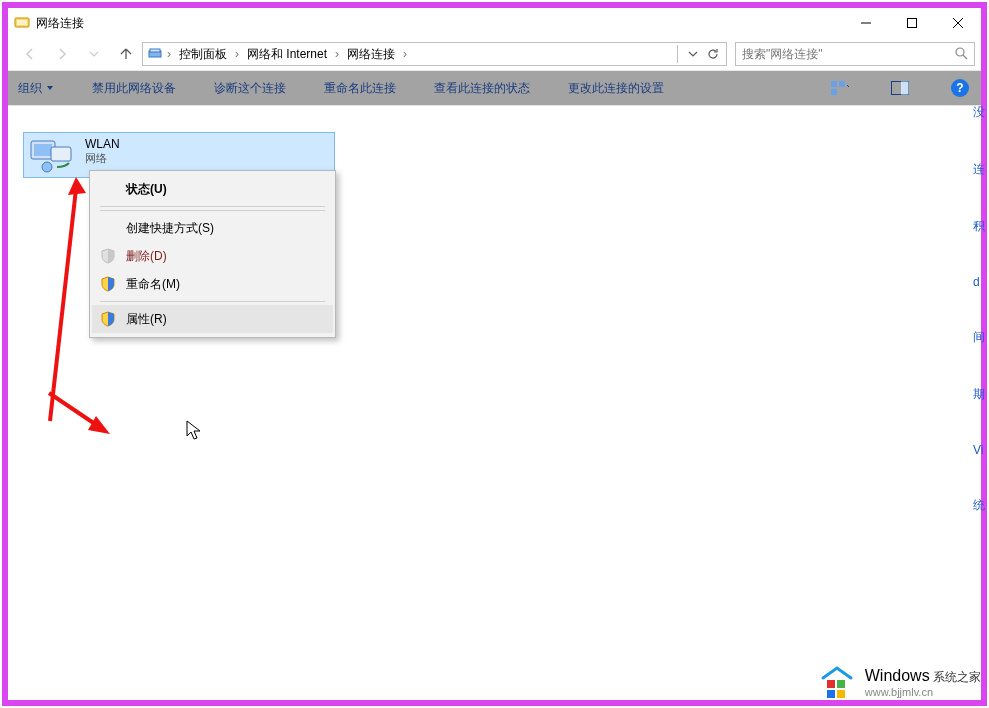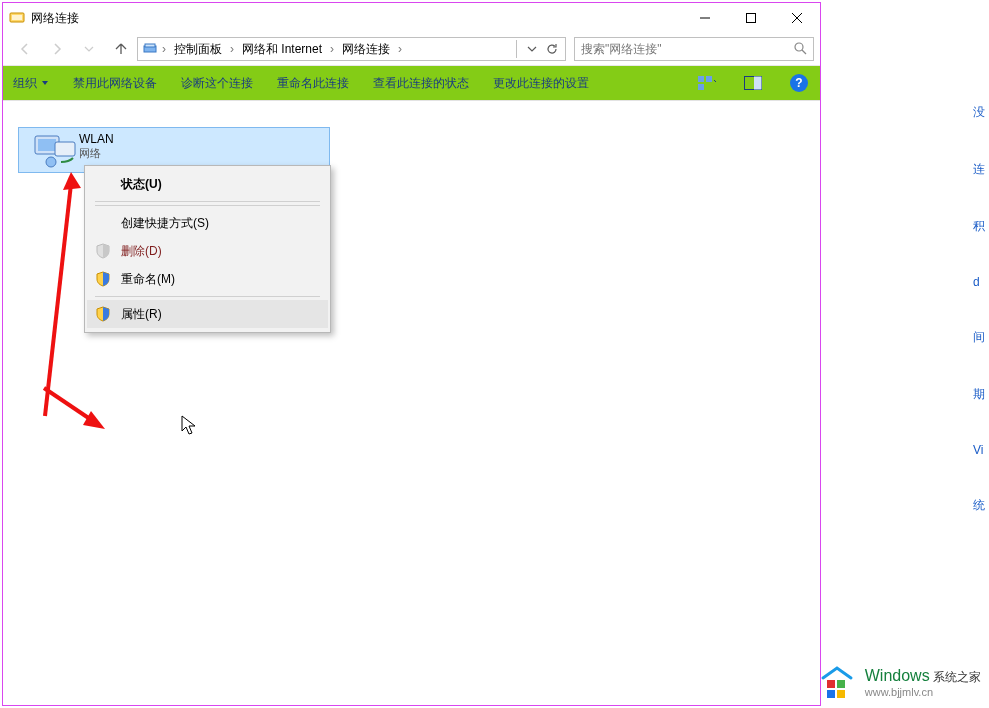--- a/index.html
+++ b/index.html
@@ -1,18 +1,18 @@
 <!DOCTYPE html>
 <html><head>
 <meta charset="utf-8">
 <style>
   * { box-sizing: border-box; margin: 0; padding: 0; font-family: "Segoe UI", "Microsoft YaHei", sans-serif; font-size: 12px; }
   body { background: #fff; width: 989px; height: 708px; position: relative; overflow: hidden; }
 
-  .window { position: absolute; left: 2px; top: 2px; width: 819px; height: 704px; border: 1px solid #d946ef; background: #fff; }
+  .window { position: absolute; left: 2px; top: 2px; width: 985px; height: 704px; border: 6px solid #d946ef; background: #fff; }
 
   
   .titlebar { height: 30px; display: flex; align-items: center; padding-left: 6px; }
   .titlebar .ticon { width: 16px; height: 16px; margin-right: 6px; }
   .titlebar .title { flex: 1; color: #000; }
   .wbtn { width: 46px; height: 30px; display: flex; align-items: center; justify-content: center; color:#000; }
   .wbtn svg { stroke:#000; }
 
   
   .addrrow { height: 32px; display: flex; align-items: center; gap: 0; padding: 0 6px; }
@@ -20,30 +20,30 @@
   .navbtn.disabled svg { opacity: .5; }
   .addrbox { flex: 1; height: 24px; border: 1px solid #c0c0c0; display:flex; align-items:center; padding:0 4px; gap:4px; margin-right:8px; background:#fff; }
   .addrbox .sep { color:#7a7a7a; }
   .addrbox .crumb { color:#000; padding:0 4px; }
   .addrbox .refwrap { margin-left:auto; display:flex; align-items:center; gap:2px; border-left:1px solid #c0c0c0; padding-left:6px; }
   .addrbox .chev, .addrbox .refwrap .rbtn { width:18px; height:18px; display:flex; align-items:center; justify-content:center; }
   .searchbox { width: 240px; height: 24px; border: 1px solid #c0c0c0; display:flex; align-items:center; padding:0 6px; color:#777; background:#fff; }
   .searchbox .magn { margin-left:auto; }
 
   
-  .toolbar { height: 36px; border-top:1px solid #e8e8e8; border-bottom:1px solid #e3e3e3; background:#84cc16; display:flex; align-items:center; padding:0 10px; gap:24px; color:#173a7a; }
+  .toolbar { height: 36px; border-top:1px solid #e8e8e8; border-bottom:1px solid #e3e3e3; background:#a3a3a3; display:flex; align-items:center; padding:0 10px; gap:38px; color:#173a7a; }
   .toolbar .titem { color:#1a3c80; cursor:default; display:flex; align-items:center; gap:4px; }
   .toolbar .spacer { flex:1; }
   .toolbar .ricon { width:22px; height:22px; display:flex; align-items:center; justify-content:center; }
   .helpcircle { width:18px; height:18px; border-radius:50%; background:#1a73e8; color:#fff; display:flex; align-items:center; justify-content:center; font-weight:bold; }
 
   
   .content { position:relative; width:100%; height:calc(100% - 30px - 32px - 36px); }
 
-  .adapter { position:absolute; left:15px; top:26px; width:312px; height:46px; background:#cde8ff; border:1px solid #7fb9ef; display:flex; align-items:flex-start; padding:4px 12px; }
+  .adapter { position:absolute; left:15px; top:26px; width:312px; height:46px; background:#cde8ff; border:1px solid #7fb9ef; display:flex; align-items:flex-start; padding:4px 3px; gap:10px; }
   .adapter .aicon { width:48px; height:40px; }
   .adapter .atext .line1 { color:#000; }
   .adapter .atext .line2 { color:#555; font-size:11px; }
 
   
   .ctx { position:absolute; left:81px; top:64px; width:247px; background:#f2f2f2; border:1px solid #b8b8b8; box-shadow:3px 3px 6px rgba(0,0,0,.25); padding:4px 2px; }
   .ctx .row { height:28px; display:flex; align-items:center; padding:0 12px 0 34px; position:relative; color:#000; }
   .ctx .row.bold { font-weight:bold; }
   .ctx .row.disabled { color:#7f1d1d; }
   .ctx .row.hover { background:#e5e5e5; }
@@ -54,21 +54,21 @@
   .arrow { position:absolute; pointer-events:none; }
   .arrow-line { stroke:#e11; stroke-width:4; fill:none; }
   .arrow-head { fill:#e11; }
 
   .cursor { position:absolute; left:178px; top:413px; }
 
   
   .watermark { position:absolute; right:8px; bottom:8px; display:flex; align-items:center; gap:8px; color:#666; }
   .watermark .logo { width:40px; height:36px; }
   .watermark .wt1 { color:#333; }
-  .watermark .wt1 b { font-size:16px; font-weight:normal; color:#15803d; }
+  .watermark .wt1 b { font-size:16px; font-weight:normal; color:#000000; }
   .watermark .wt2 { font-size:11px; color:#888; }
 
   
   .sidechars { position:absolute; right:2px; top:104px; width:14px; color:#1a5cc7; font-size:13px; display:flex; flex-direction:column; gap:40px; }
 </style>
 </head>
 <body>
 
 <div class="window">
   <div class="titlebar">

